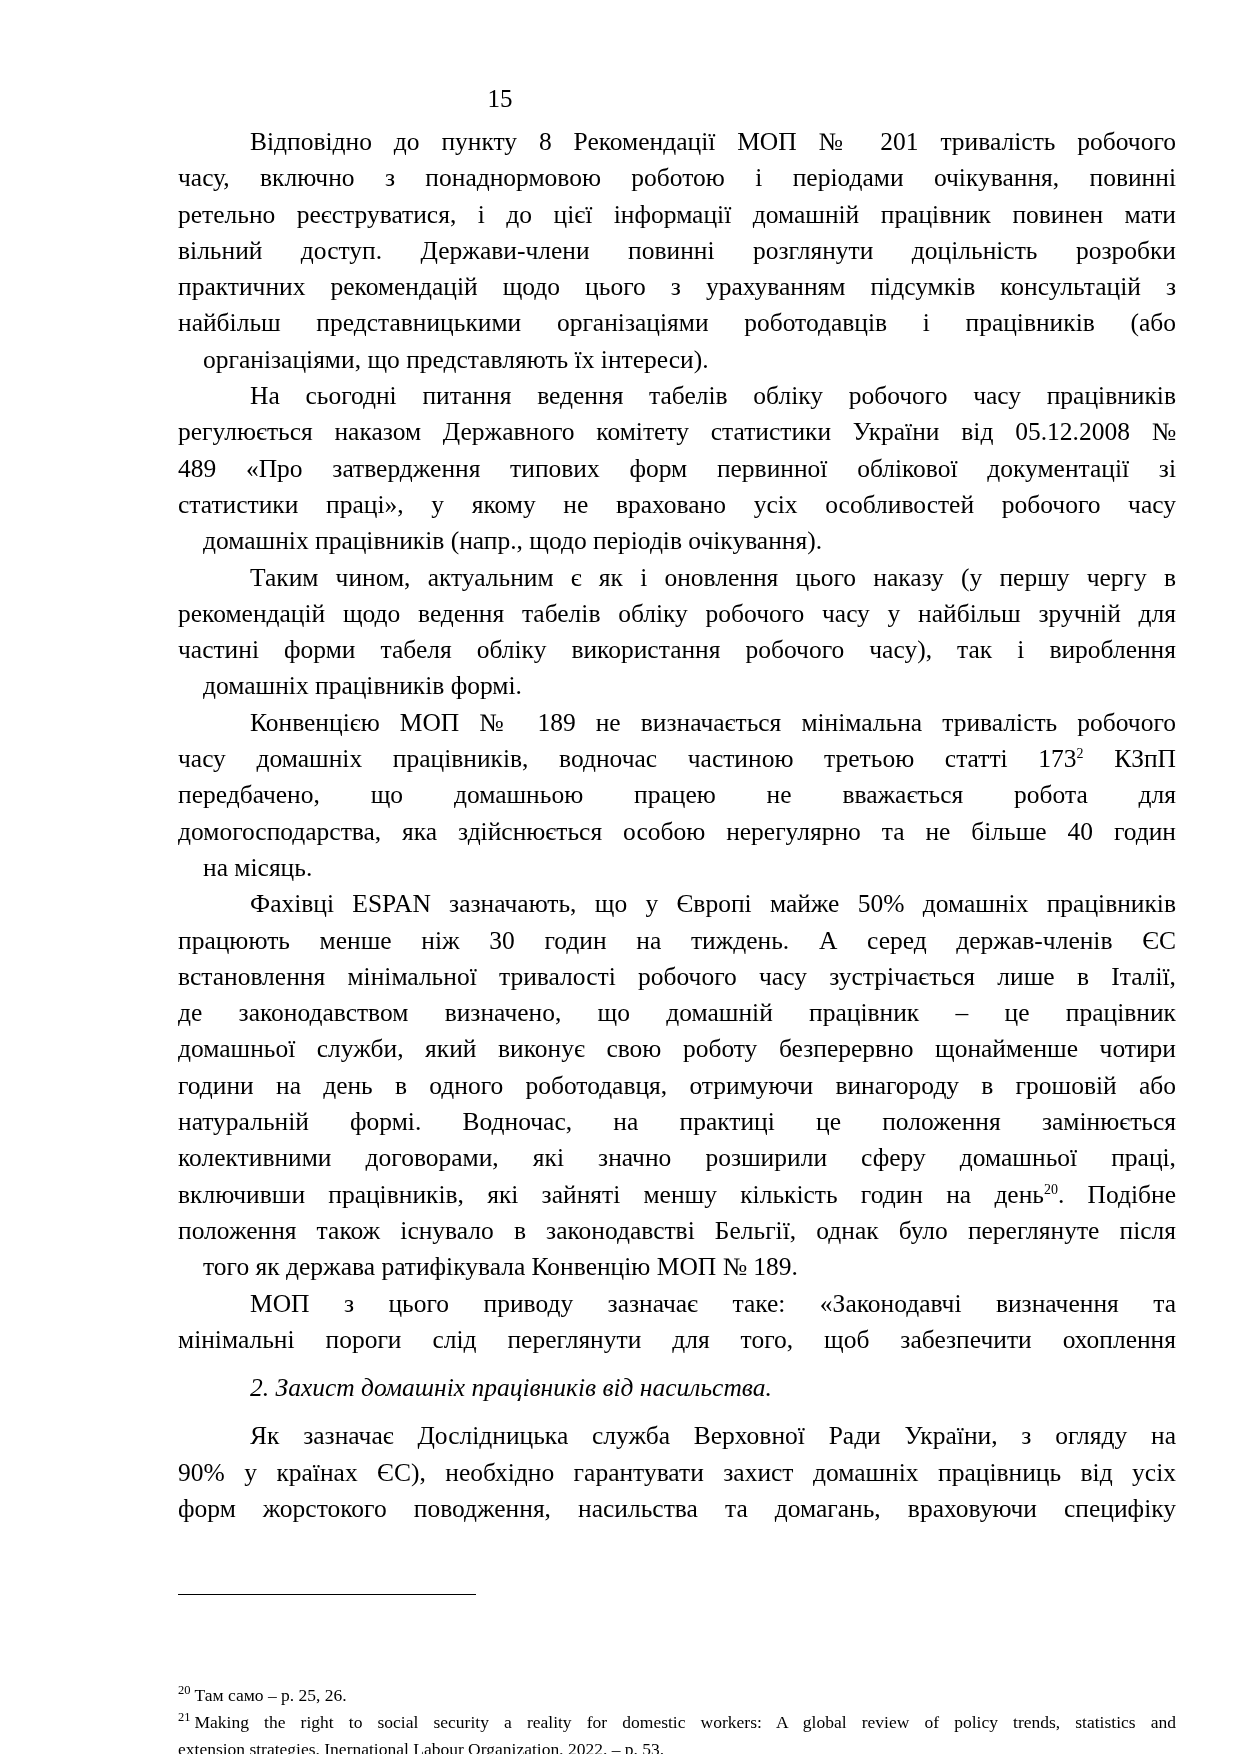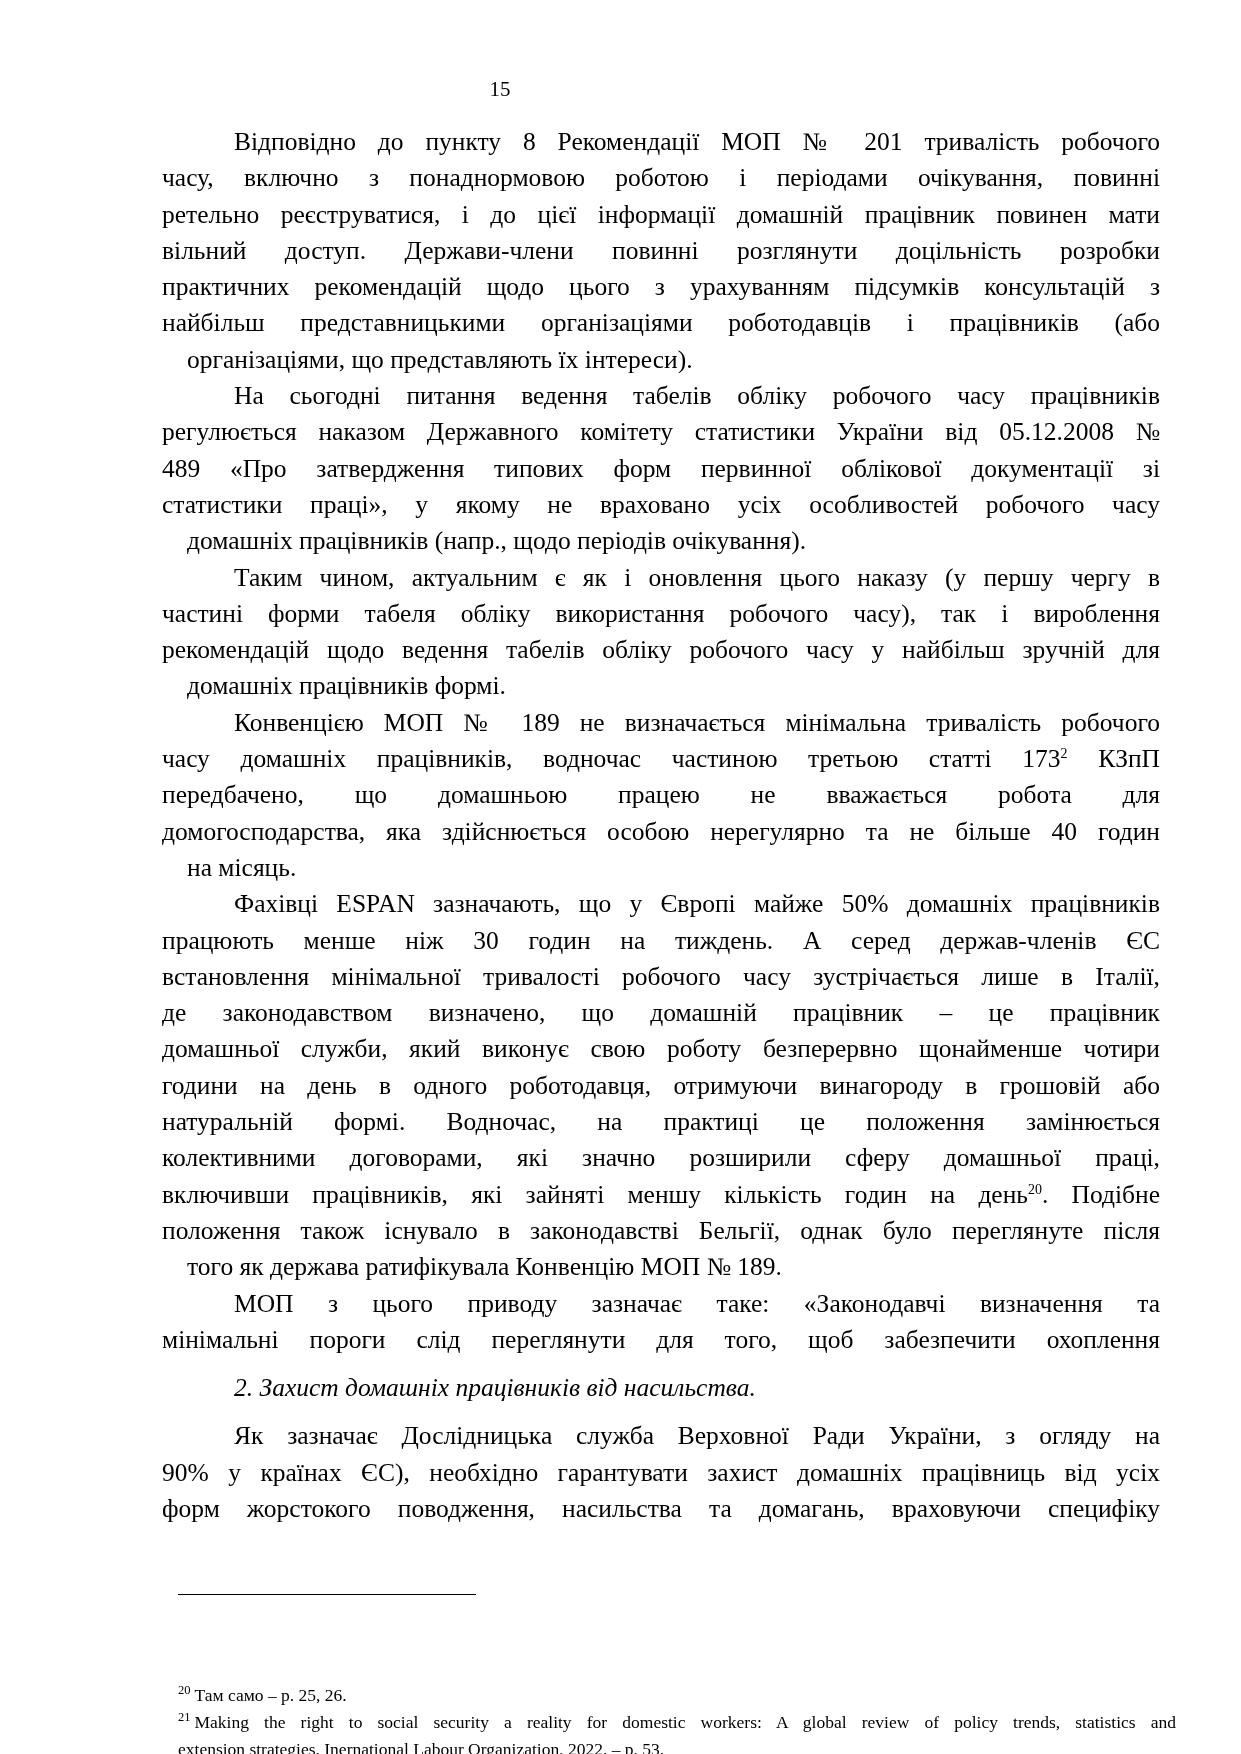--- a/index.html
+++ b/index.html
@@ -1,20 +1,20 @@
 <!DOCTYPE html>
 <html><head>
 <meta charset="utf-8">
 <style>
   html, body { margin: 0; padding: 0; background: #ffffff; }
   body { width: 1241px; height: 1754px; position: relative; overflow: hidden;
          font-family: "Liberation Serif", "DejaVu Serif", serif; color: #000; }
-  .page-number { position: absolute; top: 74px; left: 0; width: 1000px; text-align: center;
-                 font-size: 21px; line-height: 30px; }
-  .body-text { position: absolute; left: 162px; width: 998px; top: 124px; }
+  .page-number { position: absolute; top: 84px; left: 0; width: 1000px; text-align: center;
+                 font-size: 25px; line-height: 30px; }
+  .body-text { position: absolute; left: 178px; width: 998px; top: 124px; }
   .line { font-size: 25.5px; line-height: 36.3px; height: 36.3px; white-space: nowrap;
           text-align: justify; text-align-last: justify; }
   .line.last { text-align-last: left; margin-left: 25px; }
   .line.indent { padding-left: 72px; }
   .line.heading { font-style: italic; text-align-last: left; }
   .gap-small { height: 12px; }
   sup { font-size: 14px; line-height: 0; vertical-align: super; }
   .footnote-rule { position: absolute; left: 178px; top: 1594px; width: 298px; height: 0;
                    border-top: 1.5px solid #000; }
   .footnotes { position: absolute; left: 178px; width: 998px; top: 1682px; }
@@ -43,22 +43,22 @@
   <div>
     <div class="line indent">На сьогодні питання ведення табелів обліку робочого часу працівників</div>
     <div class="line">регулюється наказом Державного комітету статистики України від 05.12.2008 №</div>
     <div class="line">489 «Про затвердження типових форм первинної облікової документації зі</div>
     <div class="line">статистики праці», у якому не враховано усіх особливостей робочого часу</div>
     <div class="line last">домашніх працівників (напр., щодо періодів очікування).</div>
   </div>
 
   <div>
     <div class="line indent">Таким чином, актуальним є як і оновлення цього наказу (у першу чергу в</div>
+    <div class="line">рекомендацій щодо ведення табелів обліку робочого часу у найбільш зручній для</div>
     <div class="line">частині форми табеля обліку використання робочого часу), так і вироблення</div>
-    <div class="line">рекомендацій щодо ведення табелів обліку робочого часу у найбільш зручній для</div>
     <div class="line last">домашніх працівників формі.</div>
   </div>
 
   <div>
     <div class="line indent">Конвенцією МОП № 189 не визначається мінімальна тривалість робочого</div>
     <div class="line"><span>часу домашніх працівників, водночас частиною третьою статті 173</span><sup>2</sup><span> КЗпП</span></div>
     <div class="line">передбачено, що домашньою працею не вважається робота для</div>
     <div class="line">домогосподарства, яка здійснюється особою нерегулярно та не більше 40 годин</div>
     <div class="line last">на місяць.</div>
   </div>

